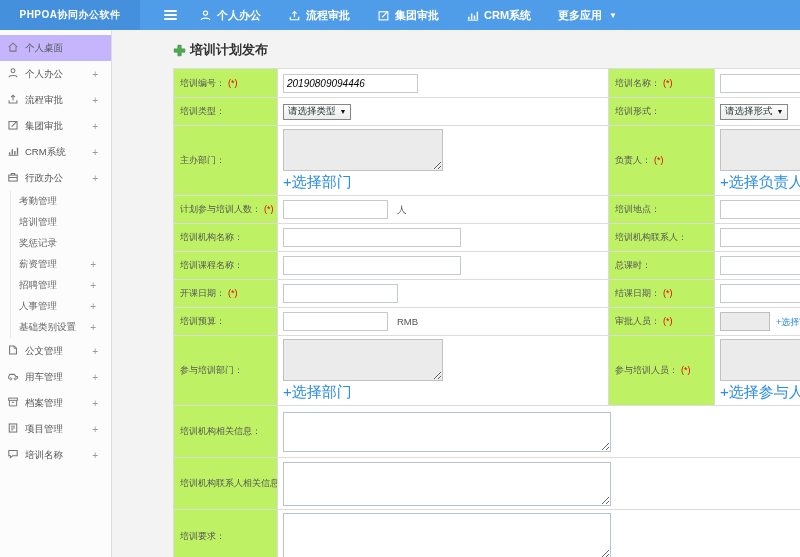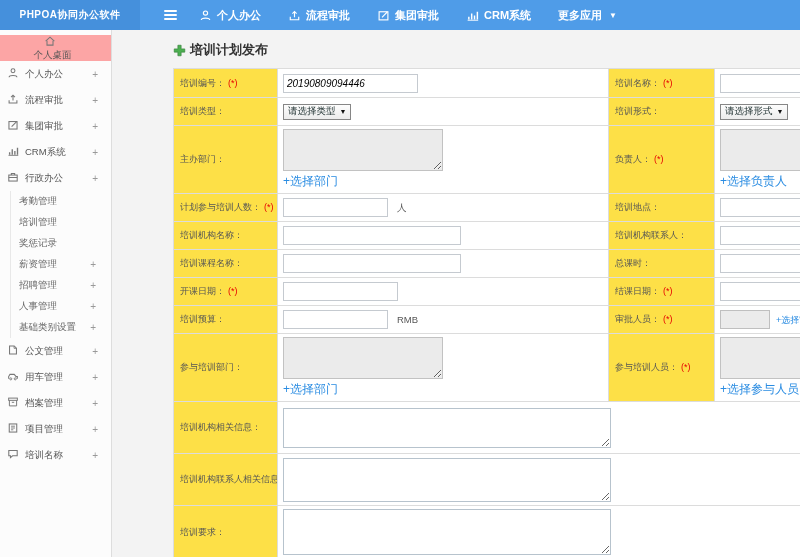--- a/index.html
+++ b/index.html
@@ -16,44 +16,44 @@
   .nav-item svg { width:13px; height:13px; display:block; }
   .nav-item .caret { font-size:8px; margin-left:2px; }
 
   
   .layout { display:flex; height:527px; }
   .sidebar { width:112px; flex:0 0 112px; background:#fcfcfc; border-right:1px solid #ddd; padding-top:5px; }
   .side-item { height:26px; display:flex; align-items:center; padding:0 13px 0 7px; font-size:9.5px; color:#555; cursor:pointer; }
   .side-item svg { width:12px; height:12px; margin-right:6px; color:#777; flex:0 0 12px; }
   .side-item .lbl { flex:1; white-space:nowrap; }
   .exp { color:#999; font-size:10px; }
-  .side-item.active { background:#fca5a5;flex-direction:column; }
+  .side-item.active { background:#c4b5fd; }
   .submenu { margin-left:10px; border-left:1px solid #e8e8e8; }
   .sub-item { height:21px; display:flex; align-items:center; padding:0 15px 0 8px; font-size:9.5px; color:#666; cursor:pointer; }
   .sub-item .lbl { flex:1; white-space:nowrap;font-family:Liberation Serif, serif; }
 
   .content { flex:1; padding:11px 0 0 61px; }
   .page-title { display:flex; align-items:center; gap:4px; margin-bottom:9px; }
   .page-title svg { width:13px; height:13px; display:block; }
   .page-title .t { font-size:13px; font-weight:bold; color:#333; }
 
   
   table.form { border-collapse:collapse; table-layout:fixed; width:726px; background:#fff; }
   td { border:1px solid #dcdcdc; font-size:9px; color:#555; vertical-align:middle; }
-  td.lab { background:#fde047; padding:2px 14px 2px 6px; white-space:nowrap; overflow:hidden; }
+  td.lab { background:#bef264; padding:2px 14px 2px 6px; white-space:nowrap; overflow:hidden; }
   td.val { background:#fff; padding:3px 5px; white-space:nowrap; overflow:visible; }
   .req { color:#e60000; margin-left:3px; }
   input.txt { height:19px; border:1px solid #c5cad0; font-size:10px; padding:0 3px; background:#fff; font-family:inherit; }
   input.txt.gray { background:#ebebeb; border-color:#bfbfbf; }
   .suffix { margin-left:9px; font-size:9.5px; color:#555; }
   .fake-select { display:inline-flex; align-items:center; gap:4px; border:1px solid #868686; background:linear-gradient(#fdfdfd,#ececec); padding:0 4px; height:16px; font-size:9.5px; color:#233; cursor:pointer; }
   .fake-select .arr { font-size:7px; color:#111; }
   textarea.picker { display:block; width:160px; height:42px; background:#ebebeb; border:1px solid #c2c2c2; resize:both; font-family:inherit; }
   textarea.big { display:block; border:1px solid #b7c3cd; background:#fff; resize:both; font-family:inherit; font-size:10px; }
-  a.pick-link { display:inline-block; margin-top:2px; font-size:12px; color:#2a8ce2; text-decoration:none; cursor:pointer; }
+  a.pick-link { display:inline-block; margin-top:2px; font-size:15px; color:#2a8ce2; text-decoration:none; cursor:pointer; }
   a.inline-link { margin-left:6px; font-size:9px; color:#2a8ce2; text-decoration:none; cursor:pointer; vertical-align:middle; }
 </style>
 </head>
 <body>
 
 <div class="topbar">
   <div class="logo">PHPOA协同办公软件</div>
   <div class="burger">
       <i></i>
       <i></i>

